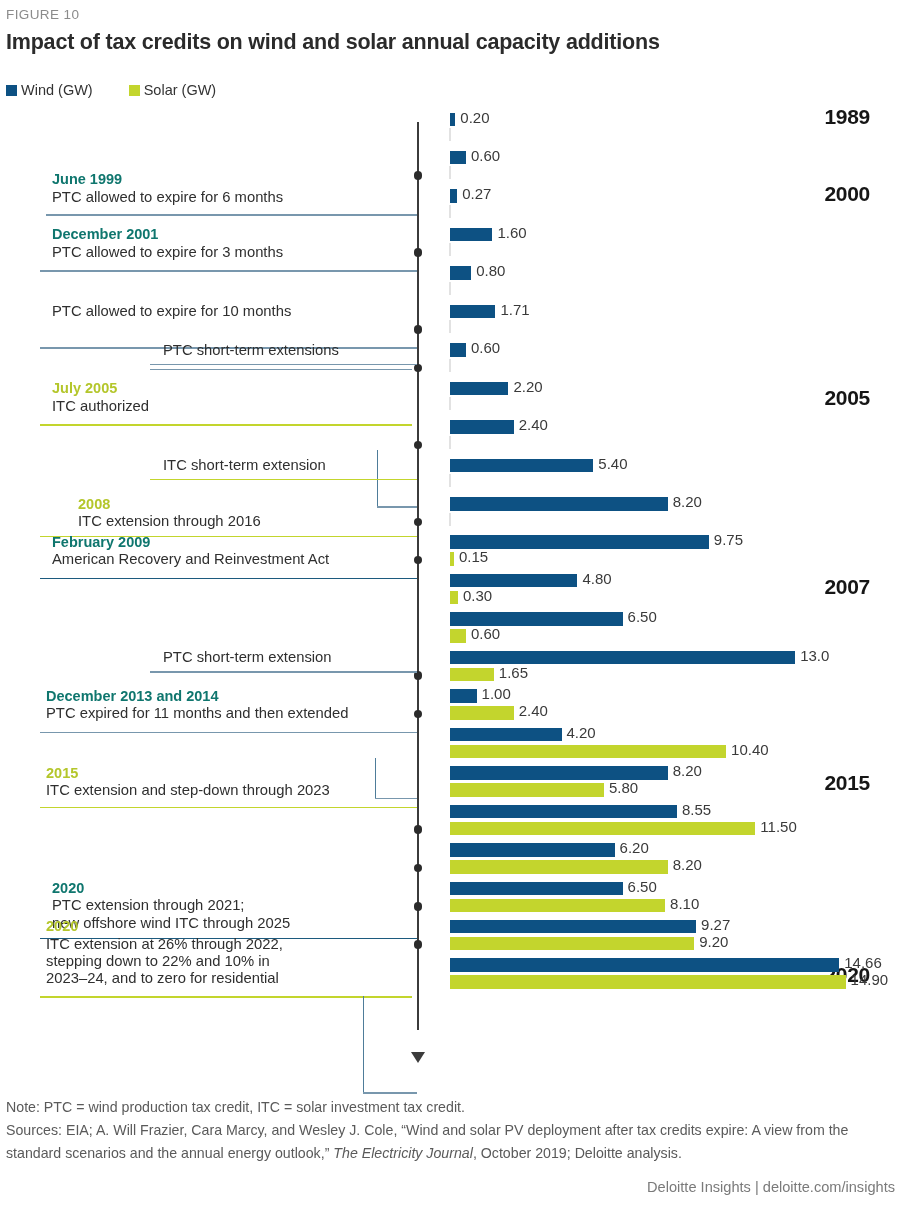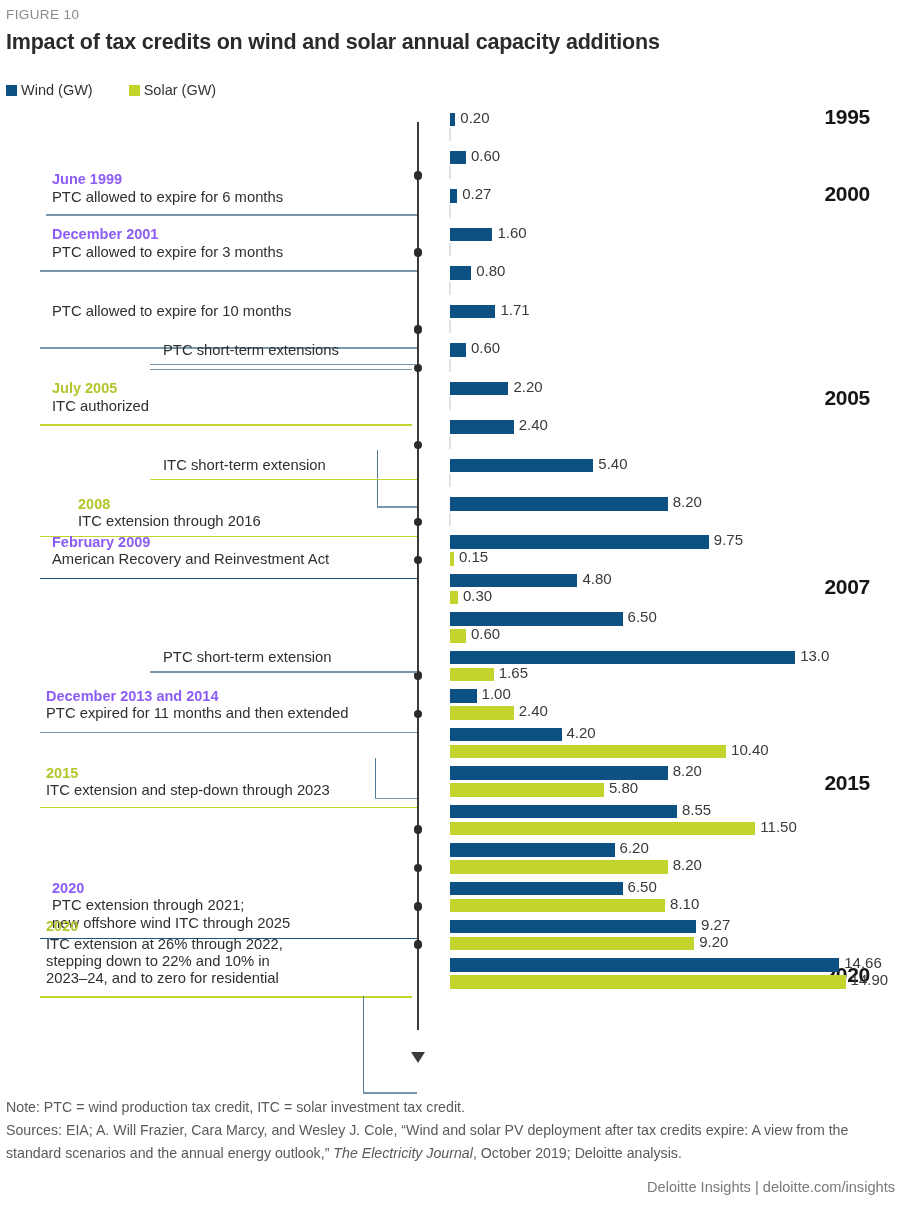--- a/index.html
+++ b/index.html
@@ -73,21 +73,21 @@
     padding-left: 5px;
   }
   .axis-stub {
     position: absolute; left: -0.8px; width: 1.6px; height: 13px;
     background: #e2e2e2;
   }
 
   
   .annot { position: absolute; }
   .annot-title { font-size: 14.5px; font-weight: bold; line-height: 1.2; }
-  .annot-title.wind { color: #8b5cf6; }
+  .annot-title.wind { color: #0f766e; }
   .annot-title.solar { color: #b4c62b; }
   .annot-body { font-size: 14.8px; color: #2f2f2f; line-height: 1.16; white-space: pre-line; }
   .annot-rule { position: absolute; height: 1.4px; }
   .annot-rule.wind { background: #7897ad; }
   .annot-rule.solar { background: #c3d52d; }
   .annot-rule.dark { background: #1c5a7e; }
   .connector { position: absolute; background: transparent; }
   .connector.v { width: 1.4px; }
   .connector.v.wind { background: #4e7c99; }
 
@@ -117,21 +117,21 @@
   <div class="legend-item">
     <span class="legend-swatch" style="background:#c3d52d"></span>
     <span class="legend-label">Solar (GW)</span>
   </div>
 </div>
 
 <div id="plot">
   <div id="timeline-spine"></div>
   <div id="timeline-arrow"></div>
   <div id="year-majors">
-      <div class="year-major" style="top: -5px;">1995</div>
+      <div class="year-major" style="top: -5px;">1989</div>
       <div class="year-major" style="top: 71.9px;">2000</div>
       <div class="year-major" style="top: 276.15px;">2005</div>
       <div class="year-major" style="top: 465.4px;">2007</div>
       <div class="year-major" style="top: 660.65px;">2015</div>
       <div class="year-major" style="top: 852.9px;">2020</div>
     </div>
   <div id="spine-dots">
       <div class="spine-dot" style="top: 61.45px;"></div>
       <div class="spine-dot" style="top: 138.35px;"></div>
       <div class="spine-dot" style="top: 215.25px;"></div>

